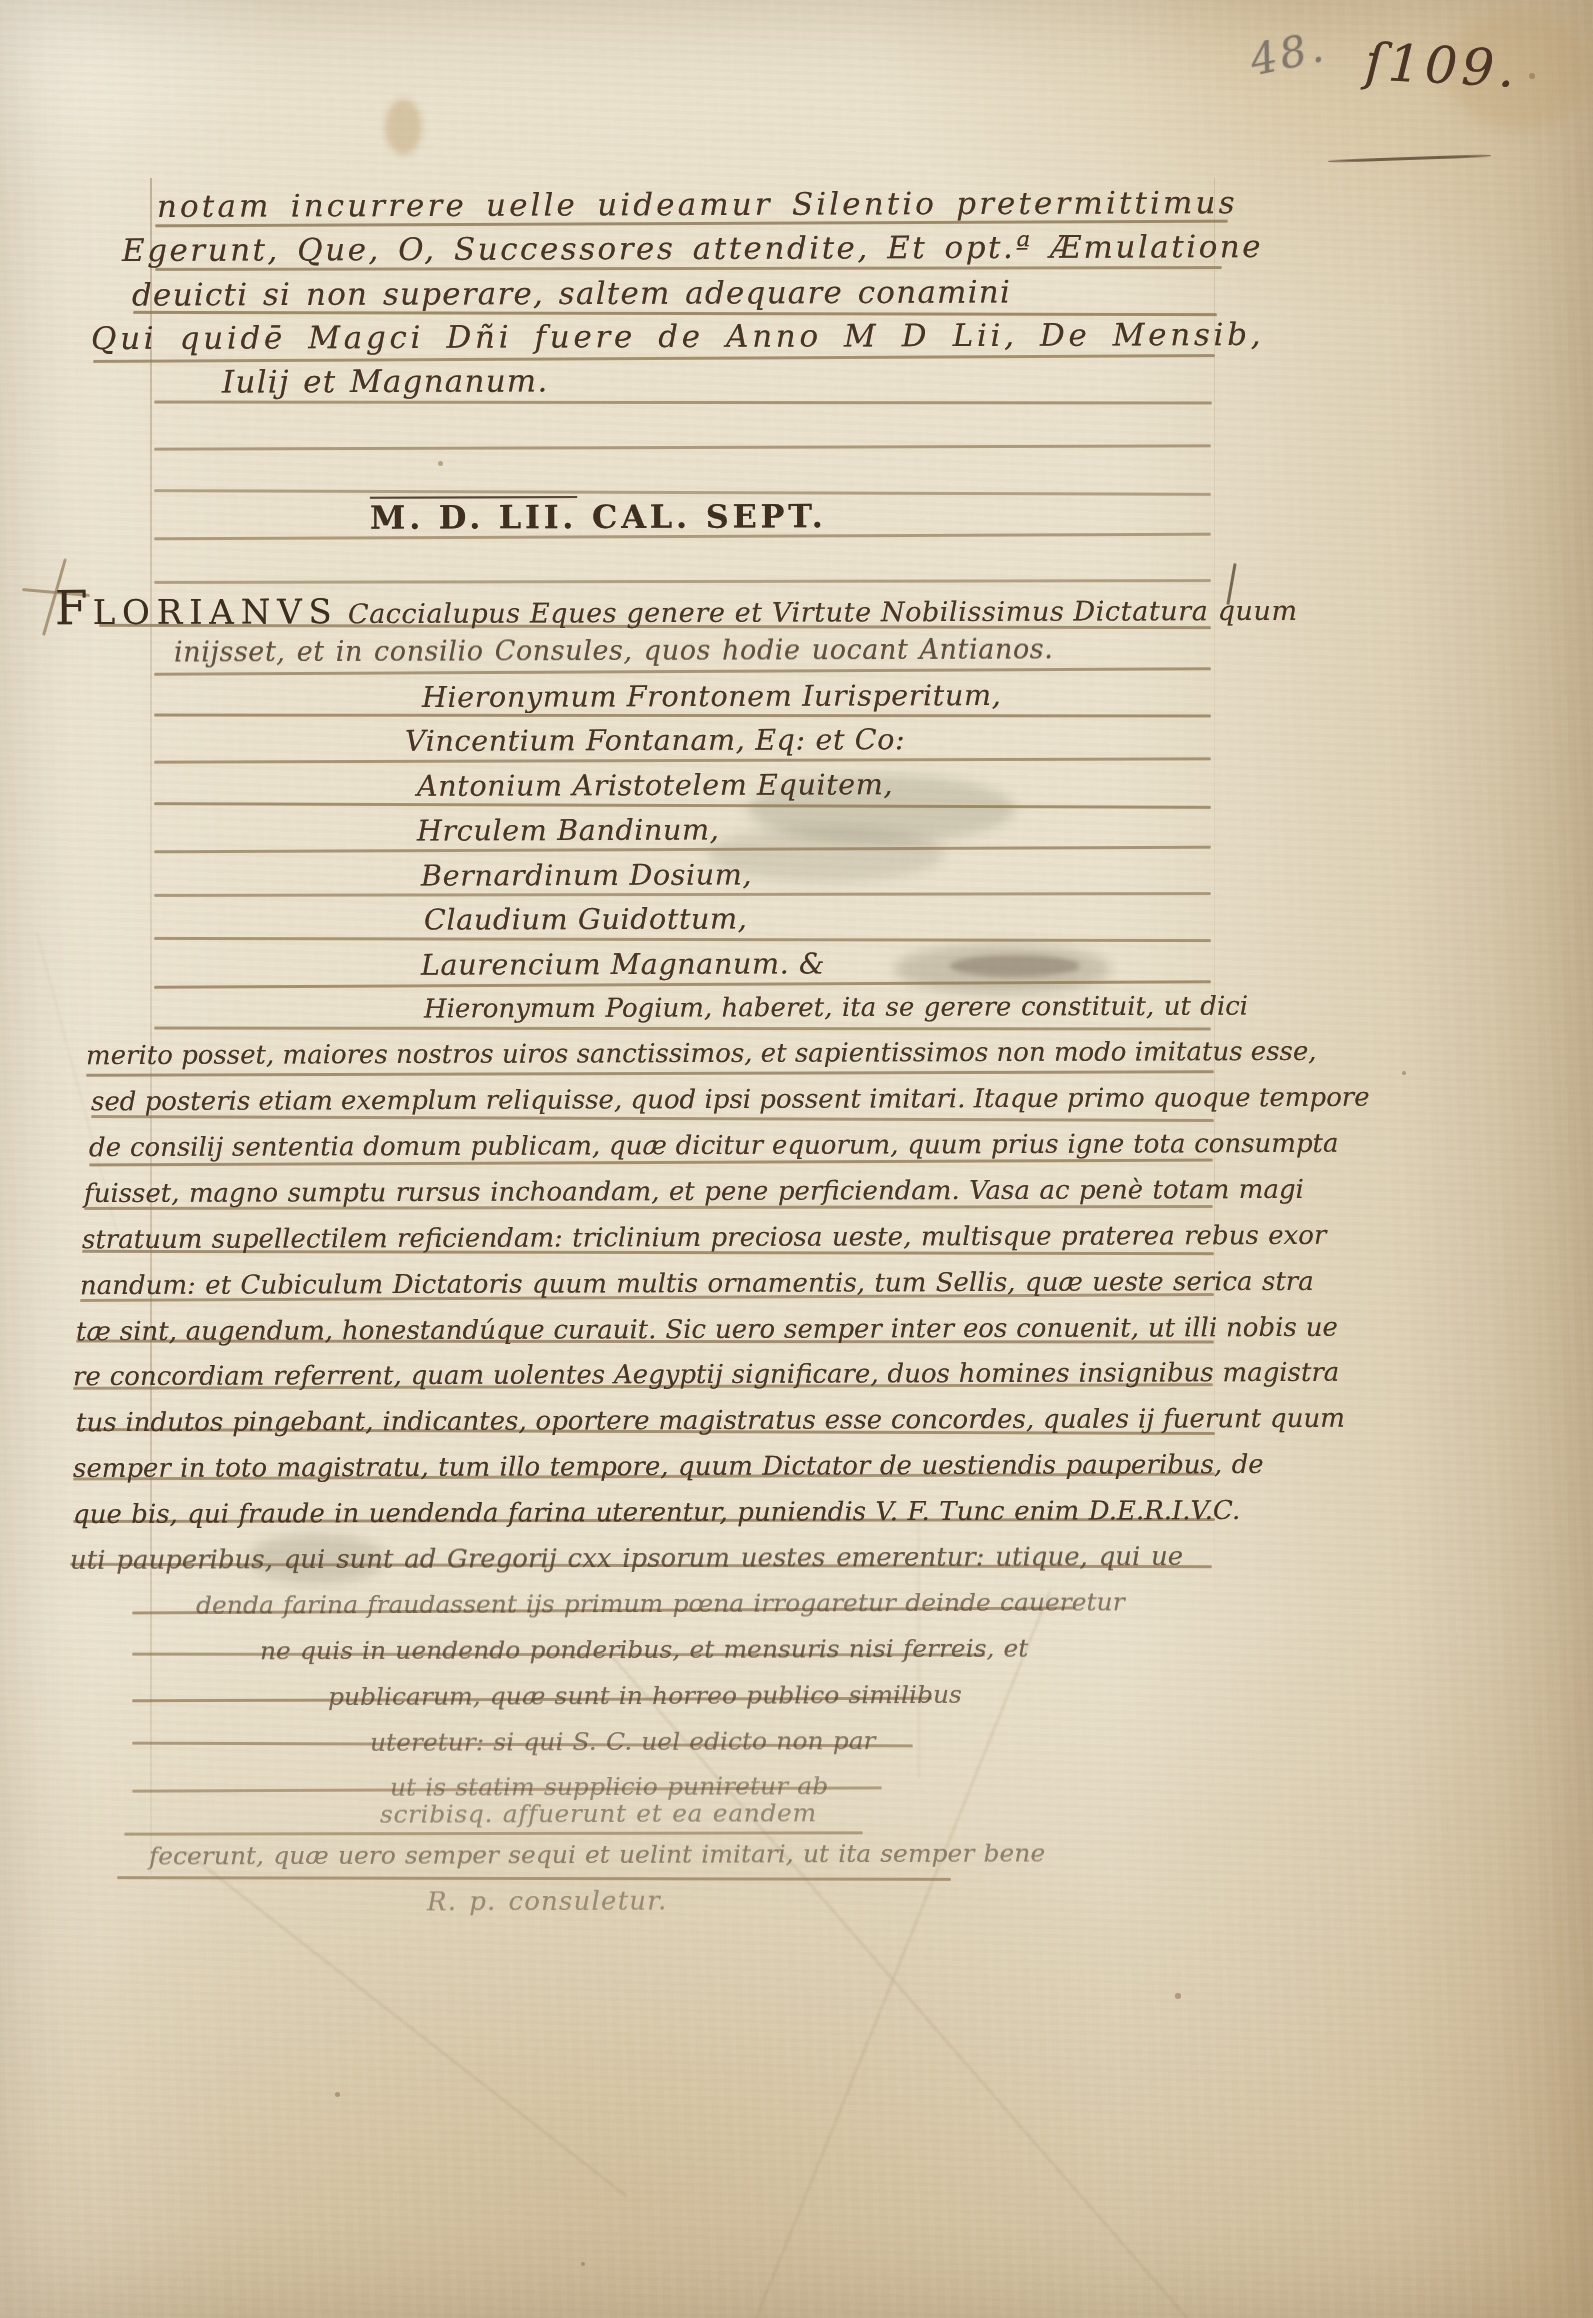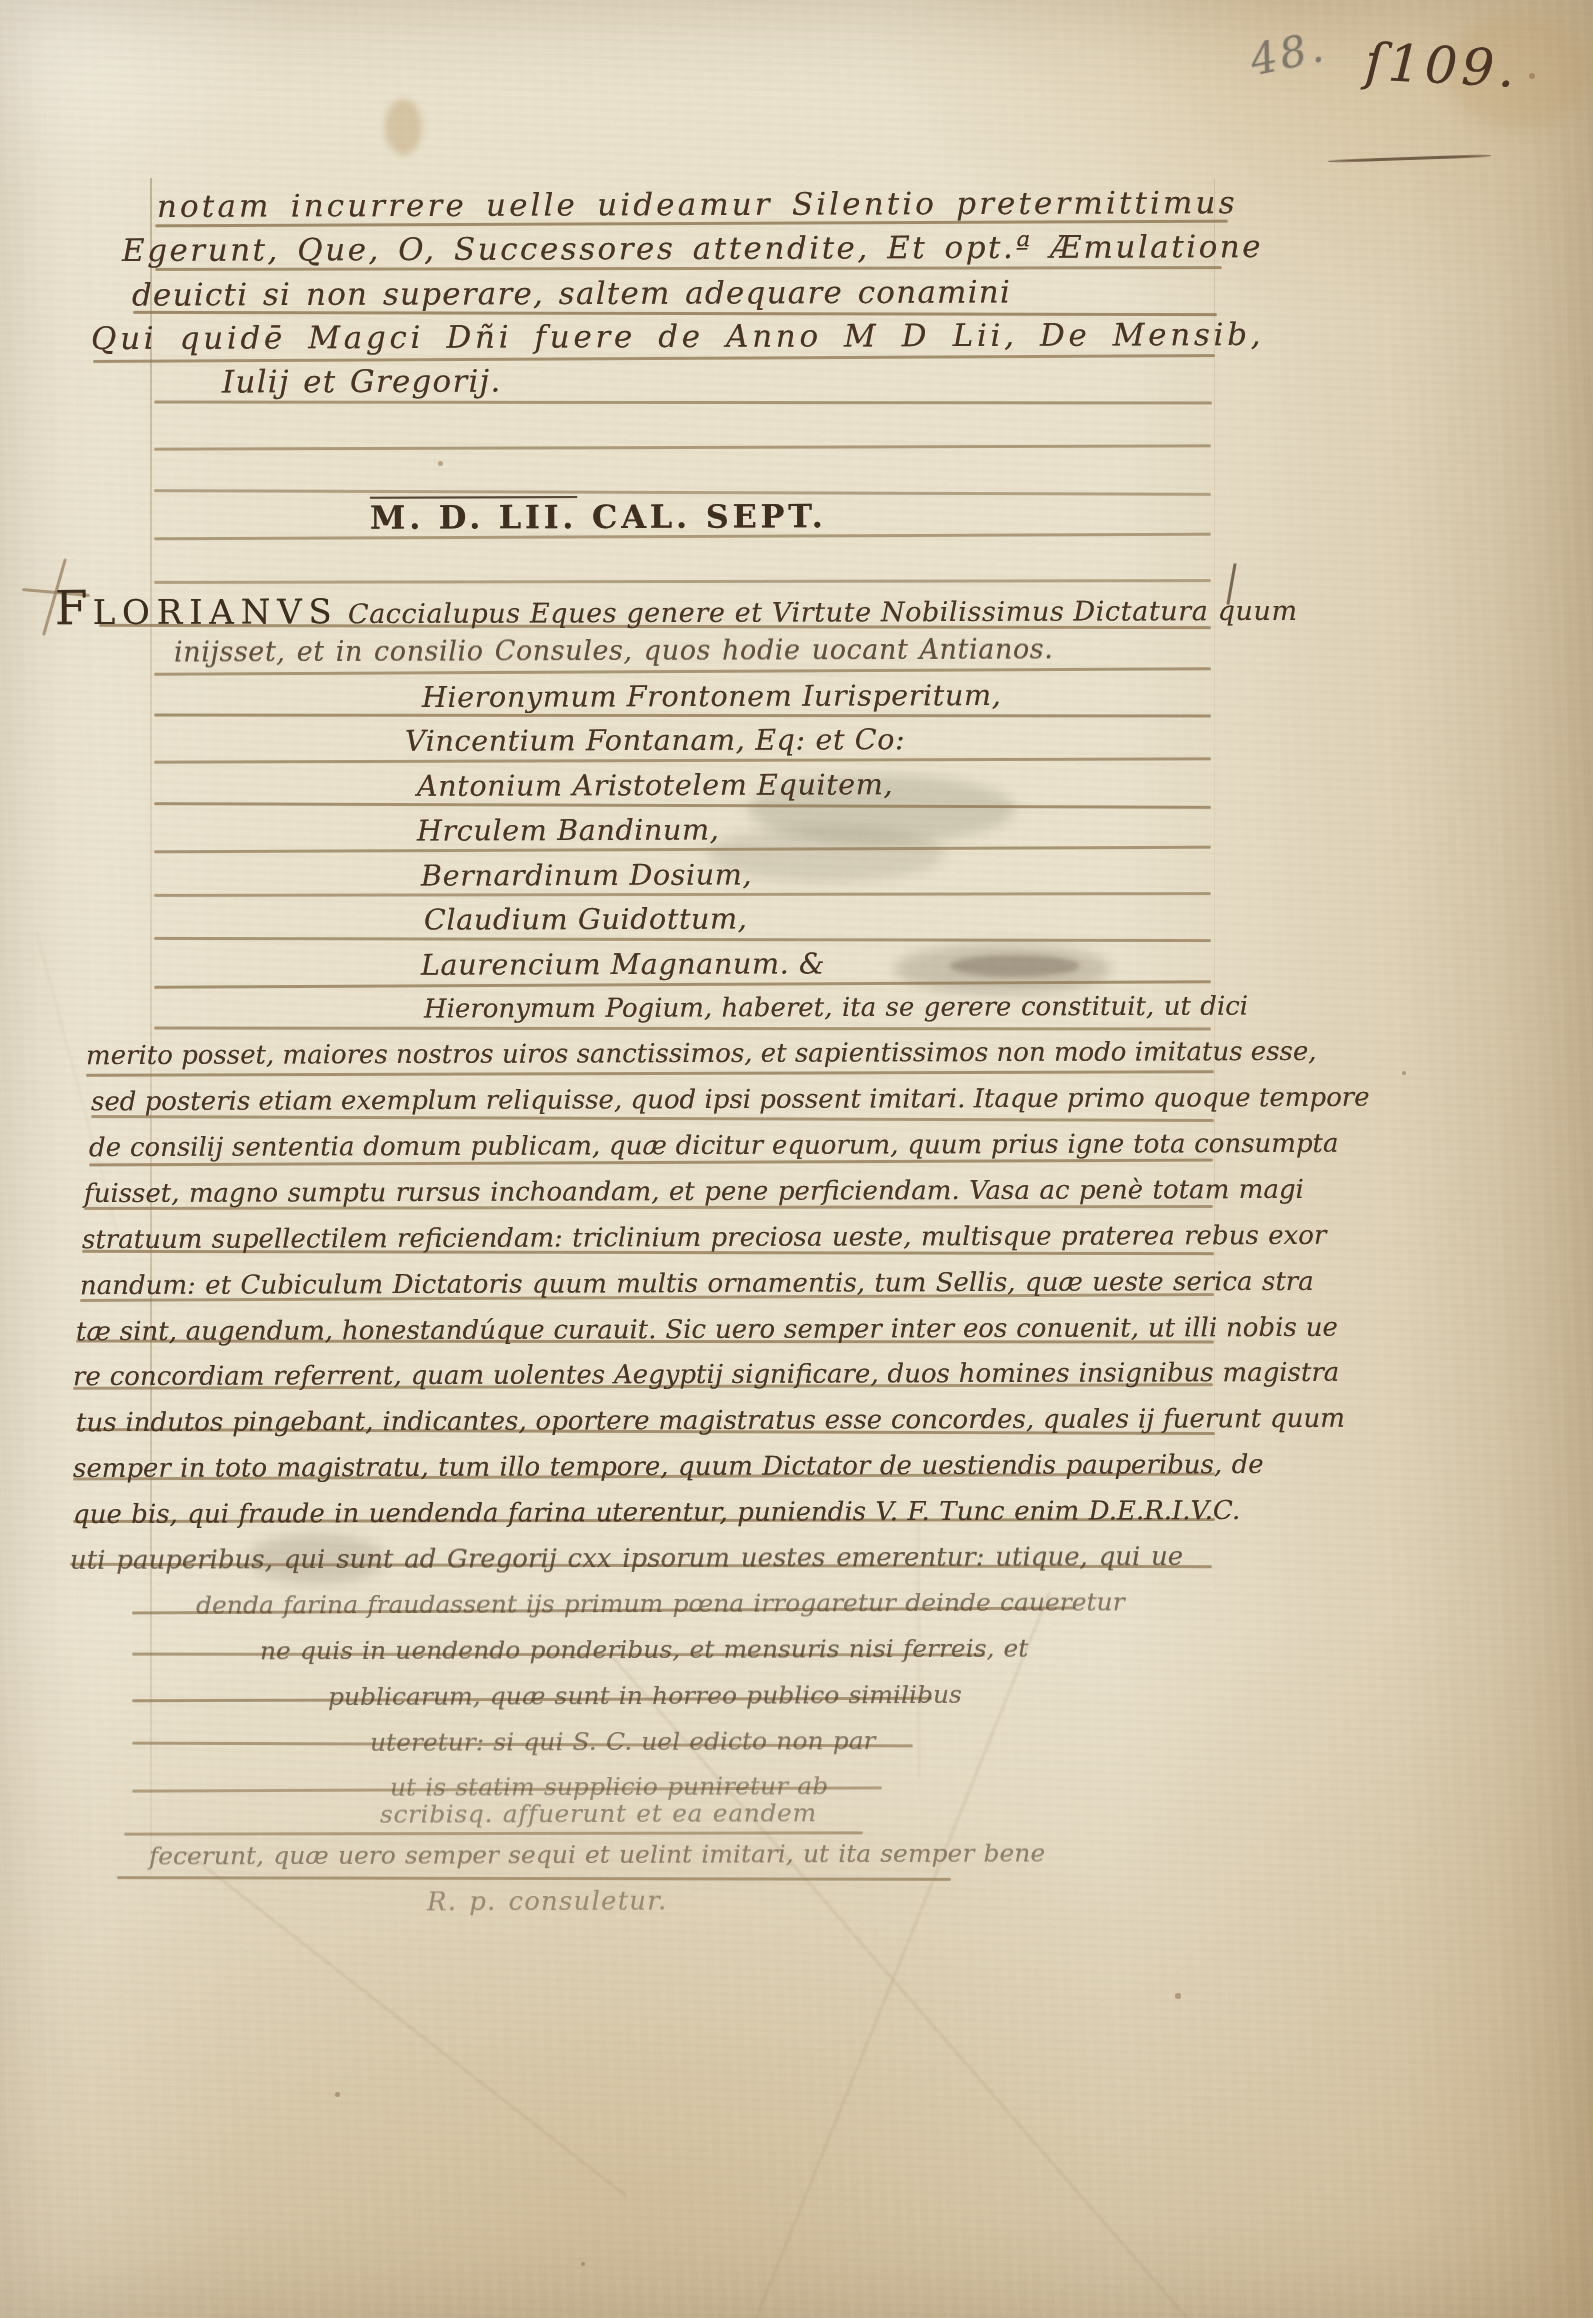--- a/index.html
+++ b/index.html
@@ -131,21 +131,21 @@
     <div class="cross-v"></div>
     <div class="cross-h"></div>
   </div>
   <div class="margin-stroke"></div>
 
   <div id="lines">
       <div class="ms-line" style="top: 188px; left: 157px; font-size: 31px; letter-spacing: 3.1px; word-spacing: 6.2px;">notam incurrere uelle uideamur Silentio pretermittimus</div>
       <div class="ms-line" style="top: 232px; left: 122px; font-size: 31px; letter-spacing: 2.5px; word-spacing: 5px;">Egerunt, Que, O, Successores attendite, Et opt.ª Æmulatione</div>
       <div class="ms-line" style="top: 277px; left: 132px; font-size: 31px; letter-spacing: 1.2px; word-spacing: 3.7px;">deuicti si non superare, saltem adequare conamini</div>
       <div class="ms-line" style="top: 320px; left: 91px; font-size: 31px; letter-spacing: 3.7px; word-spacing: 8.7px;">Qui quidē Magci Dñi fuere de Anno M D Lii, De Mensib,</div>
-      <div class="ms-line" style="top: 365px; left: 222px; font-size: 31px; letter-spacing: 1.2px; word-spacing: 2.5px;">Iulij et Gregorij.</div>
+      <div class="ms-line" style="top: 365px; left: 222px; font-size: 31px; letter-spacing: 1.2px; word-spacing: 2.5px;">Iulij et Magnanum.</div>
       <div class="ms-line heading" style="top: 501px; left: 370px; font-size: 32px; letter-spacing: 3.7px;"><span class="overlined">M. D. LII.</span><span> CAL. SEPT.</span></div>
       <div class="ms-line incipit" style="top: 581px; left: 55px; font-size: 27px;"><span class="initial">F</span><span class="lead">LORIANVS</span><span class="rest"> Caccialupus Eques genere et Virtute Nobilissimus Dictatura quum</span></div>
       <div class="ms-line" style="top: 637px; left: 174px; font-size: 27px; letter-spacing: 0.6px; word-spacing: 1.9px; opacity: 0.85; filter: blur(0.2px);">inijsset, et in consilio Consules, quos hodie uocant Antianos.</div>
       <div class="ms-line" style="top: 681px; left: 422px; font-size: 28.6px; letter-spacing: 0.6px;">Hieronymum Frontonem Iurisperitum,</div>
       <div class="ms-line" style="top: 725px; left: 405px; font-size: 28.6px; letter-spacing: 0.6px;">Vincentium Fontanam, Eq: et Co:</div>
       <div class="ms-line" style="top: 770px; left: 417px; font-size: 28.6px; letter-spacing: 0.6px;">Antonium Aristotelem Equitem,</div>
       <div class="ms-line" style="top: 815px; left: 417px; font-size: 28.6px; letter-spacing: 0.6px;">Hrculem Bandinum,</div>
       <div class="ms-line" style="top: 860px; left: 421px; font-size: 28.6px; letter-spacing: 0.6px;">Bernardinum Dosium,</div>
       <div class="ms-line" style="top: 904px; left: 424px; font-size: 28.6px; letter-spacing: 0.6px;">Claudium Guidottum,</div>
       <div class="ms-line" style="top: 949px; left: 421px; font-size: 28.6px; letter-spacing: 0.6px;">Laurencium Magnanum. &amp;</div>

